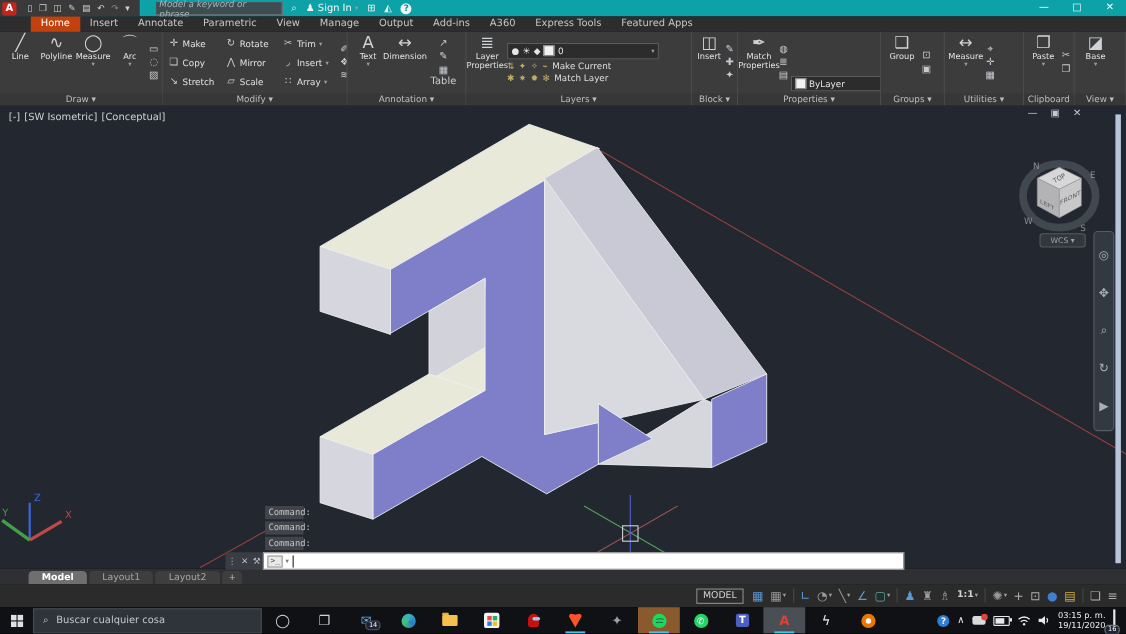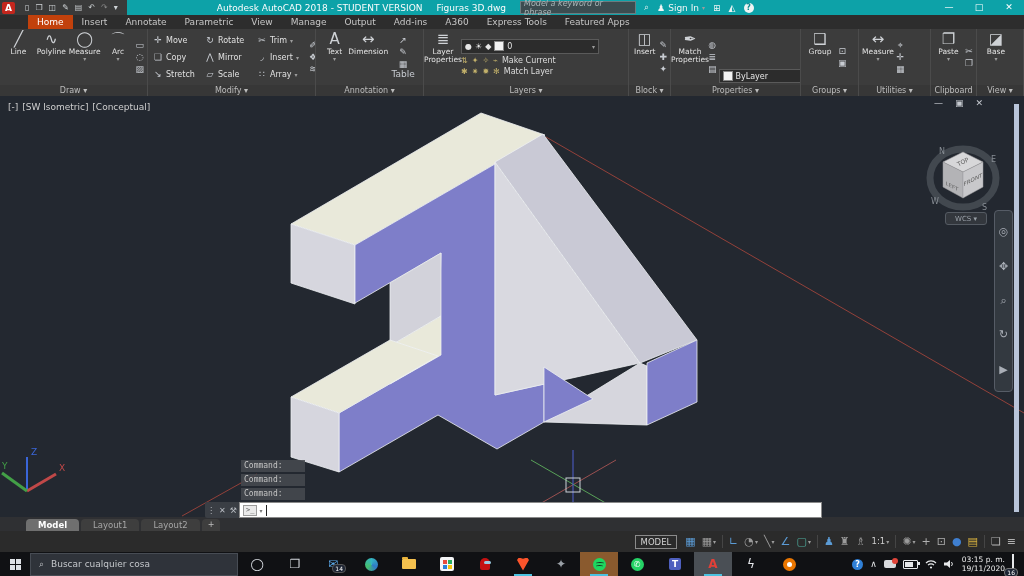--- a/index.html
+++ b/index.html
@@ -50,36 +50,36 @@
   
   #canvas{position:absolute;left:0;top:96px;width:1024px;height:421px;background:#232830;}
   #vplabel{position:absolute;left:8px;top:6px;font-size:9px;color:#cfcfcf;z-index:5;}
   #vplabel span{margin-right:1px;}
   #dwgbtns{position:absolute;left:934px;top:2px;z-index:5;color:#c6cad0;font-size:9px;letter-spacing:12px;}
   #scrollstrip{position:absolute;left:1014px;top:8px;width:5px;height:408px;background:#b9c5da;z-index:4;}
   #navbar{position:absolute;left:994px;top:114px;width:19px;height:182px;background:rgba(66,71,79,.55);border:1px solid #565c66;border-radius:4px;z-index:5;display:flex;flex-direction:column;align-items:center;justify-content:space-around;padding:4px 0;box-sizing:border-box;}
   #navbar span{color:#a9aeb6;font-size:11px;line-height:12px;}
   #viewcube{position:absolute;left:925px;top:26px;z-index:5;}
   #wcspill{position:absolute;left:945px;top:116px;width:40px;height:11px;background:#33373d;border:1px solid #555b63;border-radius:3px;color:#9aa1a9;font-size:7px;display:flex;align-items:center;justify-content:center;gap:2px;z-index:5;}
-  .cmdhist{position:absolute;left:241px;width:64px;height:12px;background:rgba(70,73,78,.88);color:#c4c4c4;font-family:"DejaVu Sans Mono","Liberation Mono",monospace;font-size:8px;line-height:12px;padding-left:3px;box-sizing:border-box;z-index:6;}
+  .cmdhist{position:absolute;left:241px;width:35px;height:12px;background:rgba(70,73,78,.88);color:#c4c4c4;font-family:"DejaVu Sans Mono","Liberation Mono",monospace;font-size:8px;line-height:12px;padding-left:3px;box-sizing:border-box;z-index:6;}
   #cmdbar{position:absolute;left:205px;top:406px;width:617px;height:16px;display:flex;z-index:6;}
   #cmdgrip{width:34px;background:#3a3e44;border-radius:2px 0 0 2px;display:flex;align-items:center;justify-content:space-around;color:#b9bdc3;font-size:8px;}
   #cmdfield{flex:1;background:#ffffff;border:1px solid #8a8a8a;display:flex;align-items:center;padding:0 3px;gap:2px;}
   #cmdicon{background:#e9e9e9;border:1px solid #9a9a9a;color:#555;font-size:7px;line-height:9px;padding:0 2px;font-family:"DejaVu Sans Mono",monospace;}
   #cmdcaret{width:1px;height:11px;background:#222;margin-left:2px;}
   
   #layoutbar{position:absolute;left:0;top:517px;width:1024px;height:14px;background:#2f3033;display:flex;align-items:flex-end;padding-left:26px;box-sizing:border-box;gap:2px;}
   .ltab{font-size:8.5px;color:#a6a6a6;background:#3e3e3e;padding:1px 12px;border-radius:4px 4px 0 0;line-height:10px;}
   .ltab.active{background:#6f6f6f;color:#ffffff;font-weight:bold;}
   .ltab-add{font-size:8px;color:#c0c0c0;background:#3e3e3e;border-radius:4px 4px 0 0;padding:1px 6px;line-height:10px;}
   
   #statusbar{position:absolute;left:0;top:531px;width:1024px;height:21px;background:#2b2b2b;display:flex;align-items:center;justify-content:flex-end;padding-right:6px;box-sizing:border-box;gap:3px;}
   #modelbadge{border:1px solid #8a8a8a;color:#d2d2d2;font-size:8.5px;padding:1px 5px;margin-right:3px;}
   .sitem{display:flex;align-items:center;gap:1px;font-size:11px;line-height:15px;padding:0 2px;}
-  .sitem .txt{font-size:8.5px;color:#cfcfcf;}
+  .sitem .txt{font-size:8.5px;color:#cfcfcf;font-weight:bold;}
   .sdiv{width:1px;height:13px;background:#454545;margin:0 2px;}
   
   #taskbar{position:absolute;left:0;top:552px;width:1024px;height:24px;background:#101114;display:flex;align-items:center;}
   #startbtn{width:30px;height:24px;display:flex;align-items:center;justify-content:center;}
   .winlogo{display:grid;grid-template-columns:5px 5px;grid-template-rows:5px 5px;gap:1px;}
   .winlogo i{background:#dde1e6;}
   #tbsearchbox{width:208px;height:23px;background:#2f333a;border:1px solid #474c54;display:flex;align-items:center;gap:7px;padding-left:8px;box-sizing:border-box;color:#c4c7cb;font-size:9px;}
   #taskicons{display:flex;align-items:center;height:24px;}
   .ticell{width:38px;height:24px;display:flex;align-items:center;justify-content:center;position:relative;}
   .ticell.hl{background:#4a4f55;}
@@ -117,21 +117,20 @@
 </head>
 <body>
 
 <div id="app">
 
   <div id="titlebar">
     <div id="qatzone">
       <div class="applogo">A</div>
       <span id="qaticons"><span class="qbtn">▯</span><span class="qbtn">❒</span><span class="qbtn">◫</span><span class="qbtn">✎</span><span class="qbtn">▤</span><span class="qbtn">↶</span><span class="qbtn dim">↷</span><span class="qbtn">▾</span></span>
     </div>
-    <span id="titletext"><span>Autodesk AutoCAD 2018 - STUDENT VERSION</span><span class="doc">Figuras 3D.dwg</span></span>
     <span id="tbsearch">Model a keyword or phrase</span>
     <span class="tbico">⌕</span>
     <span id="signin">
         <span>♟</span>
         <span>Sign In</span>
         <span class="darr">▾</span>
       </span>
     <span class="tbico">⊞</span>
     <span class="tbico">◭</span>
     <span id="helpico">?</span>
@@ -183,21 +182,21 @@
             <span>▨</span>
           </div>
         </div>
         <div class="panel-label">Draw ▾</div>
       </div>
       <div class="panel" style="width: 168px;">
         <div class="panel-body">
           <div class="grid3">
             <div class="btn-sm">
               <span class="ico">✛</span>
-              <span class="t">Move</span>
+              <span class="t">Make</span>
             </div>
             <div class="btn-sm">
               <span class="ico">↻</span>
               <span class="t">Rotate</span>
             </div>
             <div class="btn-sm">
               <span class="ico">✂</span>
               <span class="t">Trim</span>
               <span class="arr">▾</span>
             </div>

